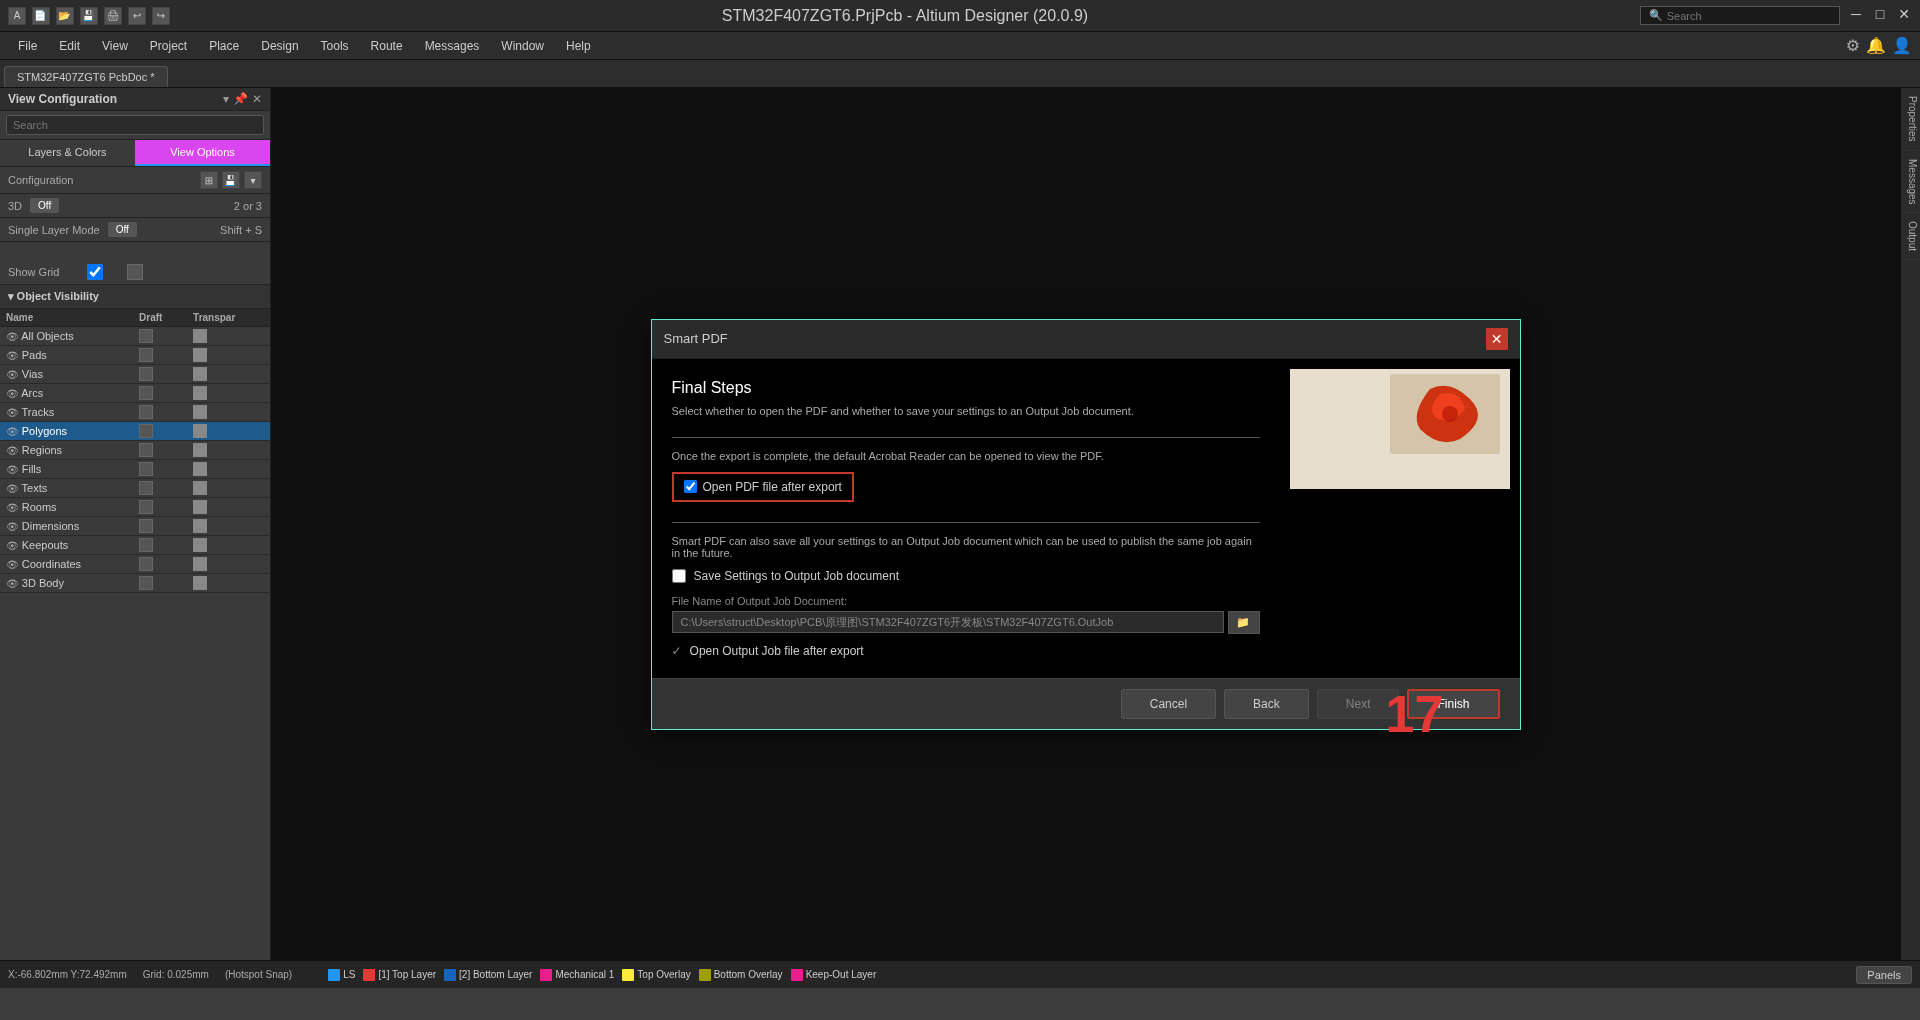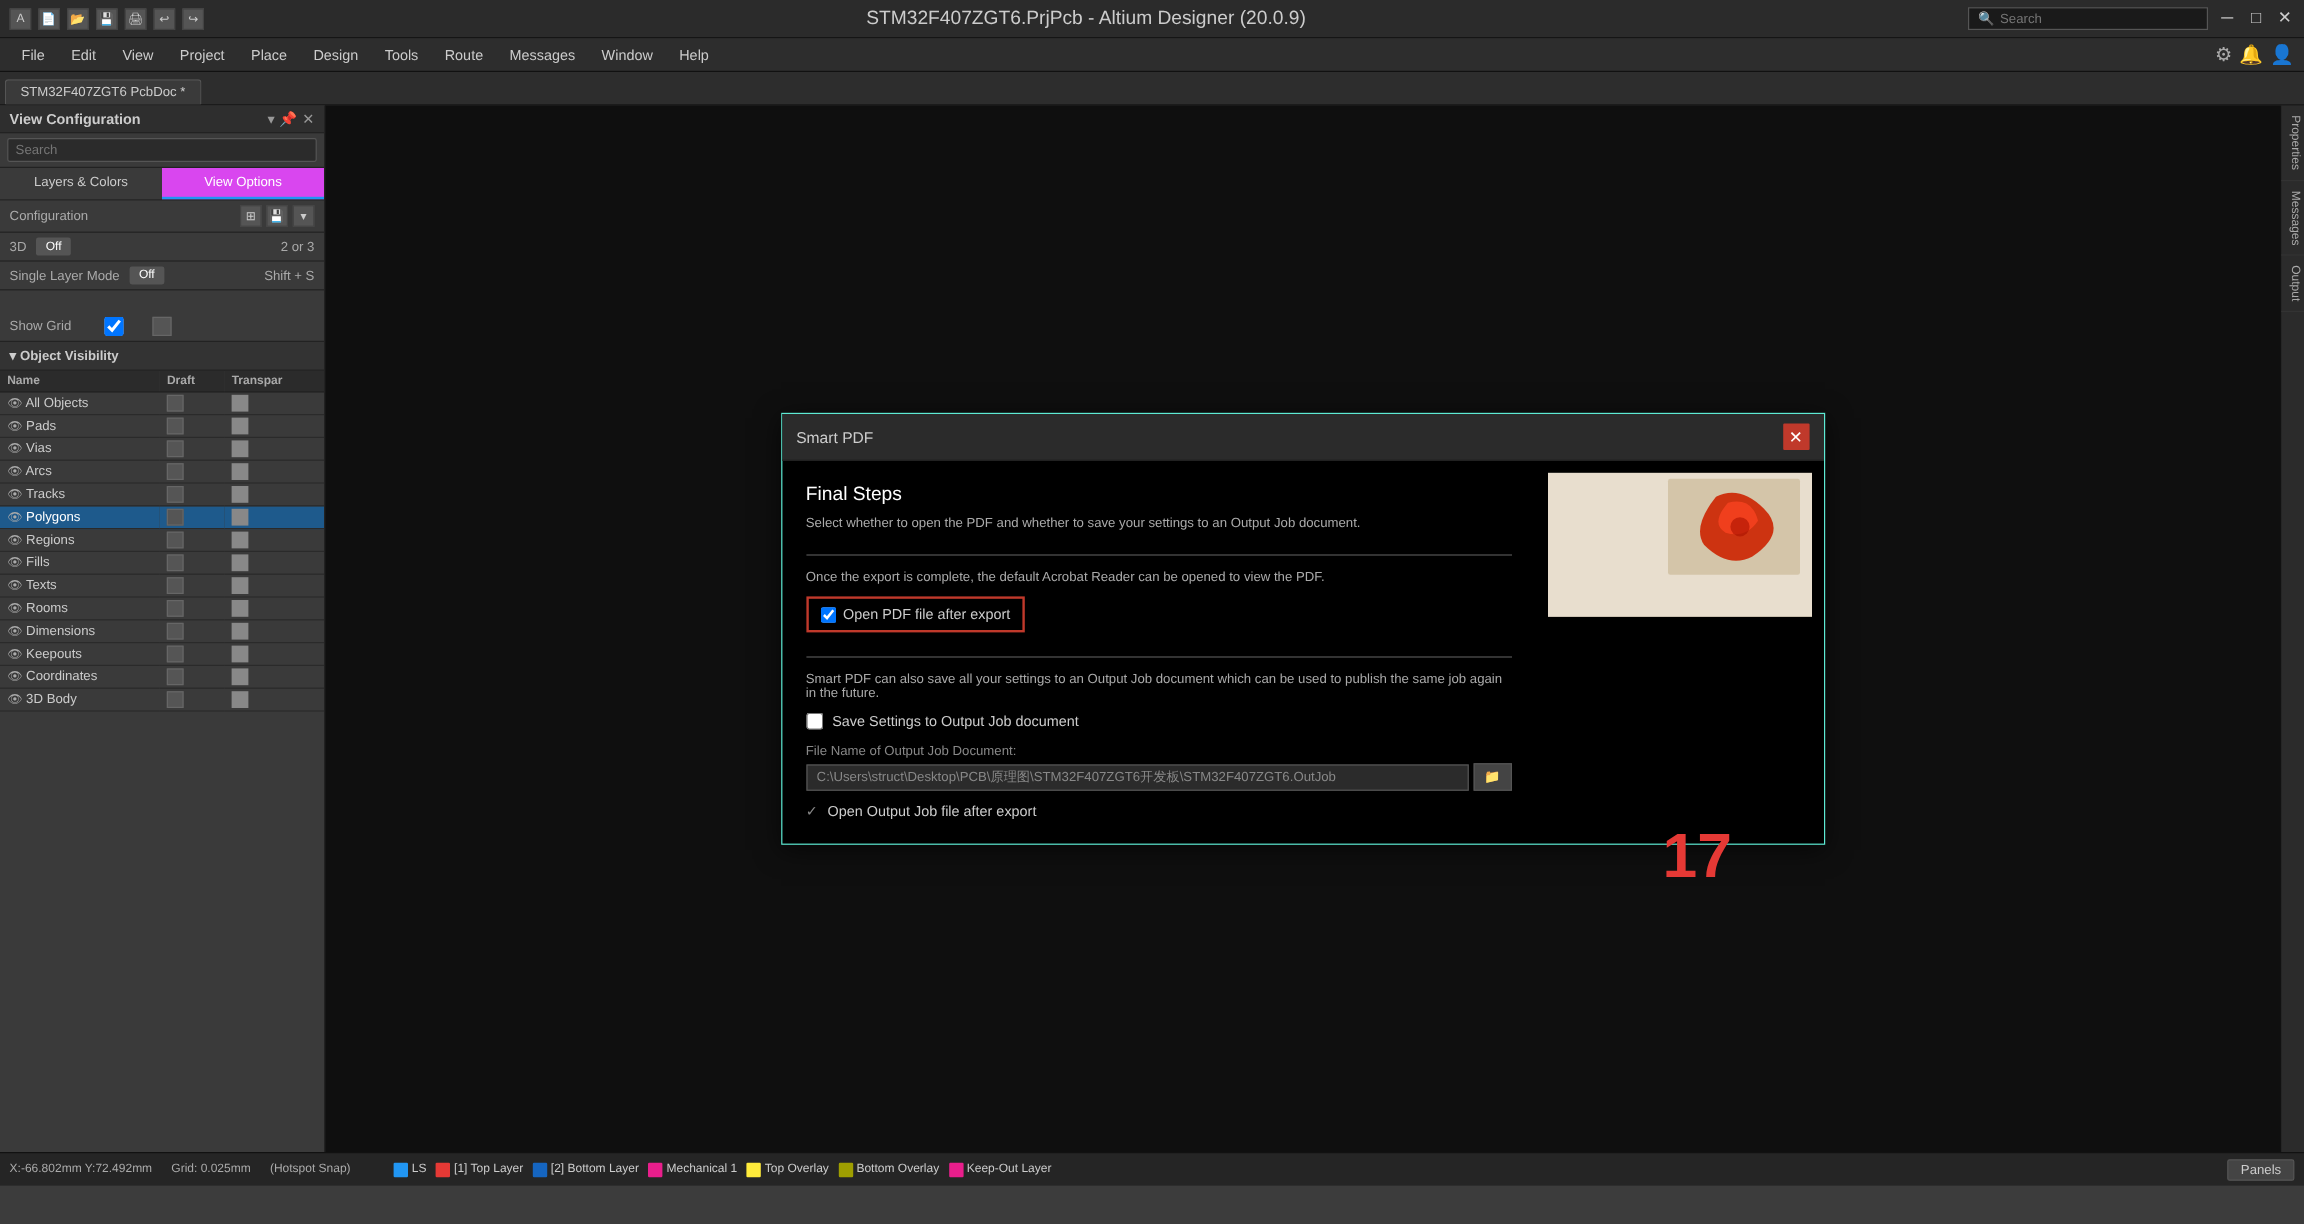--- a/index.html
+++ b/index.html
@@ -386,20 +386,26 @@
                 <rect x="100" y="5" width="110" height="80" fill="#d4c5a9" rx="2"></rect>
 
                 <path d="M140 20 Q160 10 180 30 Q200 50 170 70 Q150 80 130 60 Q120 45 140 20Z" fill="#cc2200" opacity="0.9"></path>
                 <path d="M150 25 Q170 20 175 40 Q165 55 148 50 Q135 42 150 25Z" fill="#ff4422" opacity="0.7"></path>
                 <circle cx="160" cy="45" r="8" fill="#aa1100" opacity="0.6"></circle>
               </svg>
             </div>
           </div>
         </div>
 
+        <div class="modal-footer">
+          <button class="footer-btn">Cancel</button>
+          <button class="footer-btn">Back</button>
+          <button class="footer-btn" disabled="" style="opacity:0.5;">Next</button>
+          <button class="footer-btn primary finish-highlight">Finish</button>
+        </div>
       </div>
 
       <div class="annotation" style="left:calc(50% + 300px);top:calc(50% + 140px);">17</div>
     </div>
 
     <div class="annotation" style="position:absolute;left:780px;top:260px;font-size:60px;">16</div>
   </div>
 
   <div class="right-sidebar">
     <span class="sidebar-label">Properties</span>

